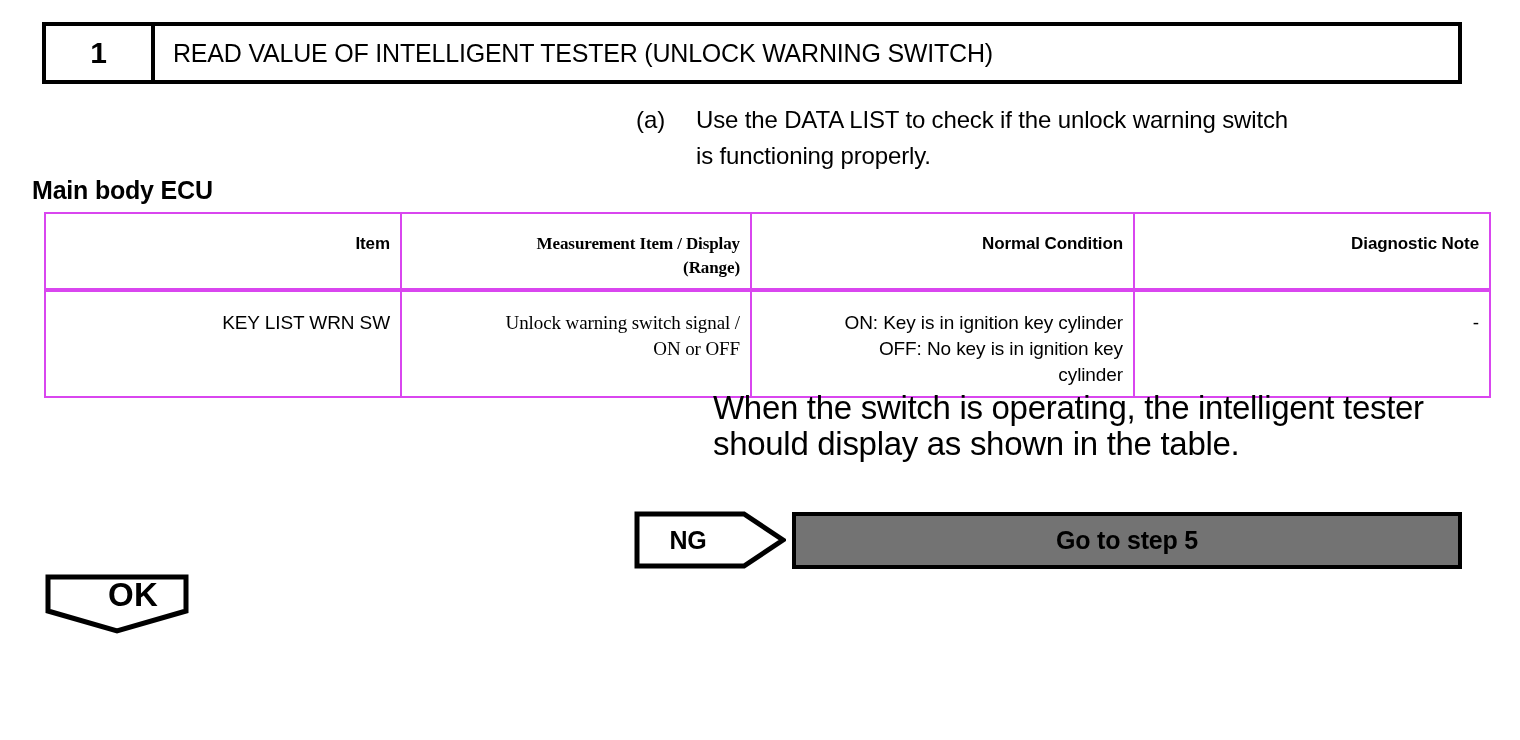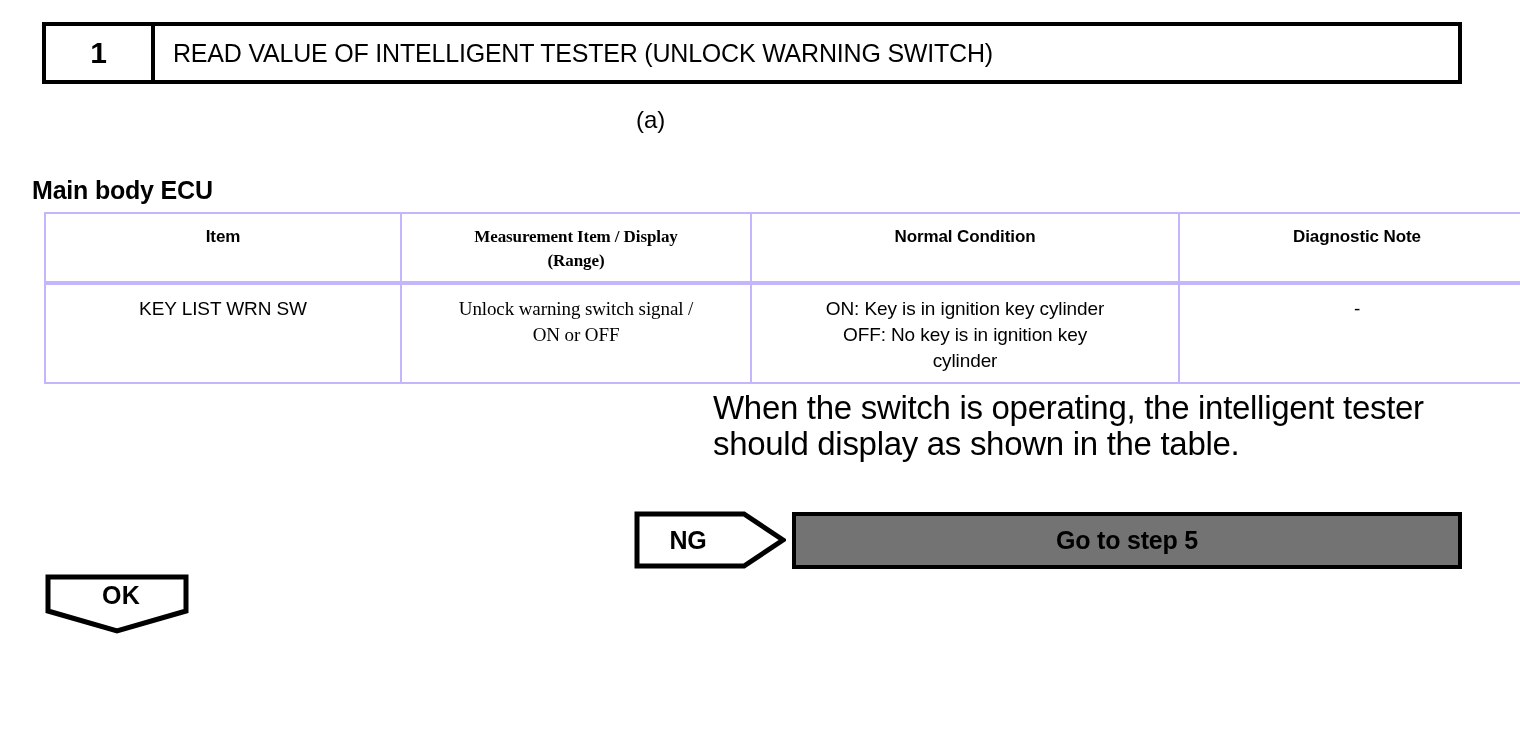--- a/index.html
+++ b/index.html
@@ -87,45 +87,45 @@
     position: absolute;
     left: 44px;
     top: 212px;
     width: 1418px;
     border-collapse: collapse;
     table-layout: fixed;
     background: #fff;
   }
   .data-table th,
   .data-table td {
-    border: 2px solid #c4b5fd;
+    border: 2px solid #d946ef;
     vertical-align: top;
-    padding: 11px 10px 8px 10px;
-    box-sizing: border-box;
-    text-align: center;
+    padding: 18px 10px 8px 10px;
+    box-sizing: border-box;
+    text-align: right;
   }
   .data-table th {
     font-size: 17px;
     font-weight: bold;
     line-height: 24px;
     letter-spacing: -0.1px;
     height: 62px;
     border-bottom-width: 4px;
   }
   .data-table td {
     font-size: 19px;
     font-weight: normal;
     line-height: 26px;
     letter-spacing: -0.1px;
     height: 94px;
     border-top-width: 2px;
   }
   .col-item     { width: 356px; }
   .col-measure  { width: 350px; font-family: Liberation Serif, serif; }
-  .col-normal   { width: 428px; }
+  .col-normal   { width: 383px; }
   .col-note     { width: 356px; }
   .cell-line { display: block; }
 
   
   .ok-result {
     position: absolute;
     left: 700px;
     top: 390px;
     width: 780px;
   }
@@ -189,42 +189,46 @@
   .ok-pentagon {
     position: absolute;
     left: 45px;
     top: 574px;
     width: 144px;
     height: 60px;
   }
   .ok-pentagon svg { display: block; }
   .ok-pentagon-label {
     position: absolute;
-    left: 4px;
+    left: 16px;
     top: 0;
     width: 144px;
     height: 42px;
     display: flex;
     align-items: center;
     justify-content: center;
-    font-size: 25px;
+    font-size: 33px;
     font-weight: bold;
     letter-spacing: 0.3px;
   }
 </style>
 </head>
 <body>
 
 <div class="step-header">
   <div class="step-number">1</div>
   <div class="step-title">READ VALUE OF INTELLIGENT TESTER (UNLOCK WARNING SWITCH)</div>
 </div>
 
 <div class="instruction">
   <div class="instruction-marker">(a)</div>
+  <div class="instruction-text">
+    <span class="cell-line">Use the DATA LIST to check if the unlock warning switch</span>
+    <span class="cell-line">is functioning properly.</span>
+  </div>
 </div>
 
 <div class="section-heading">Main body ECU</div>
 
 <table class="data-table">
   <thead>
     <tr>
       <th class="col-item">Item</th>
       <th class="col-measure">
         <span class="cell-line">Measurement Item / Display</span>

